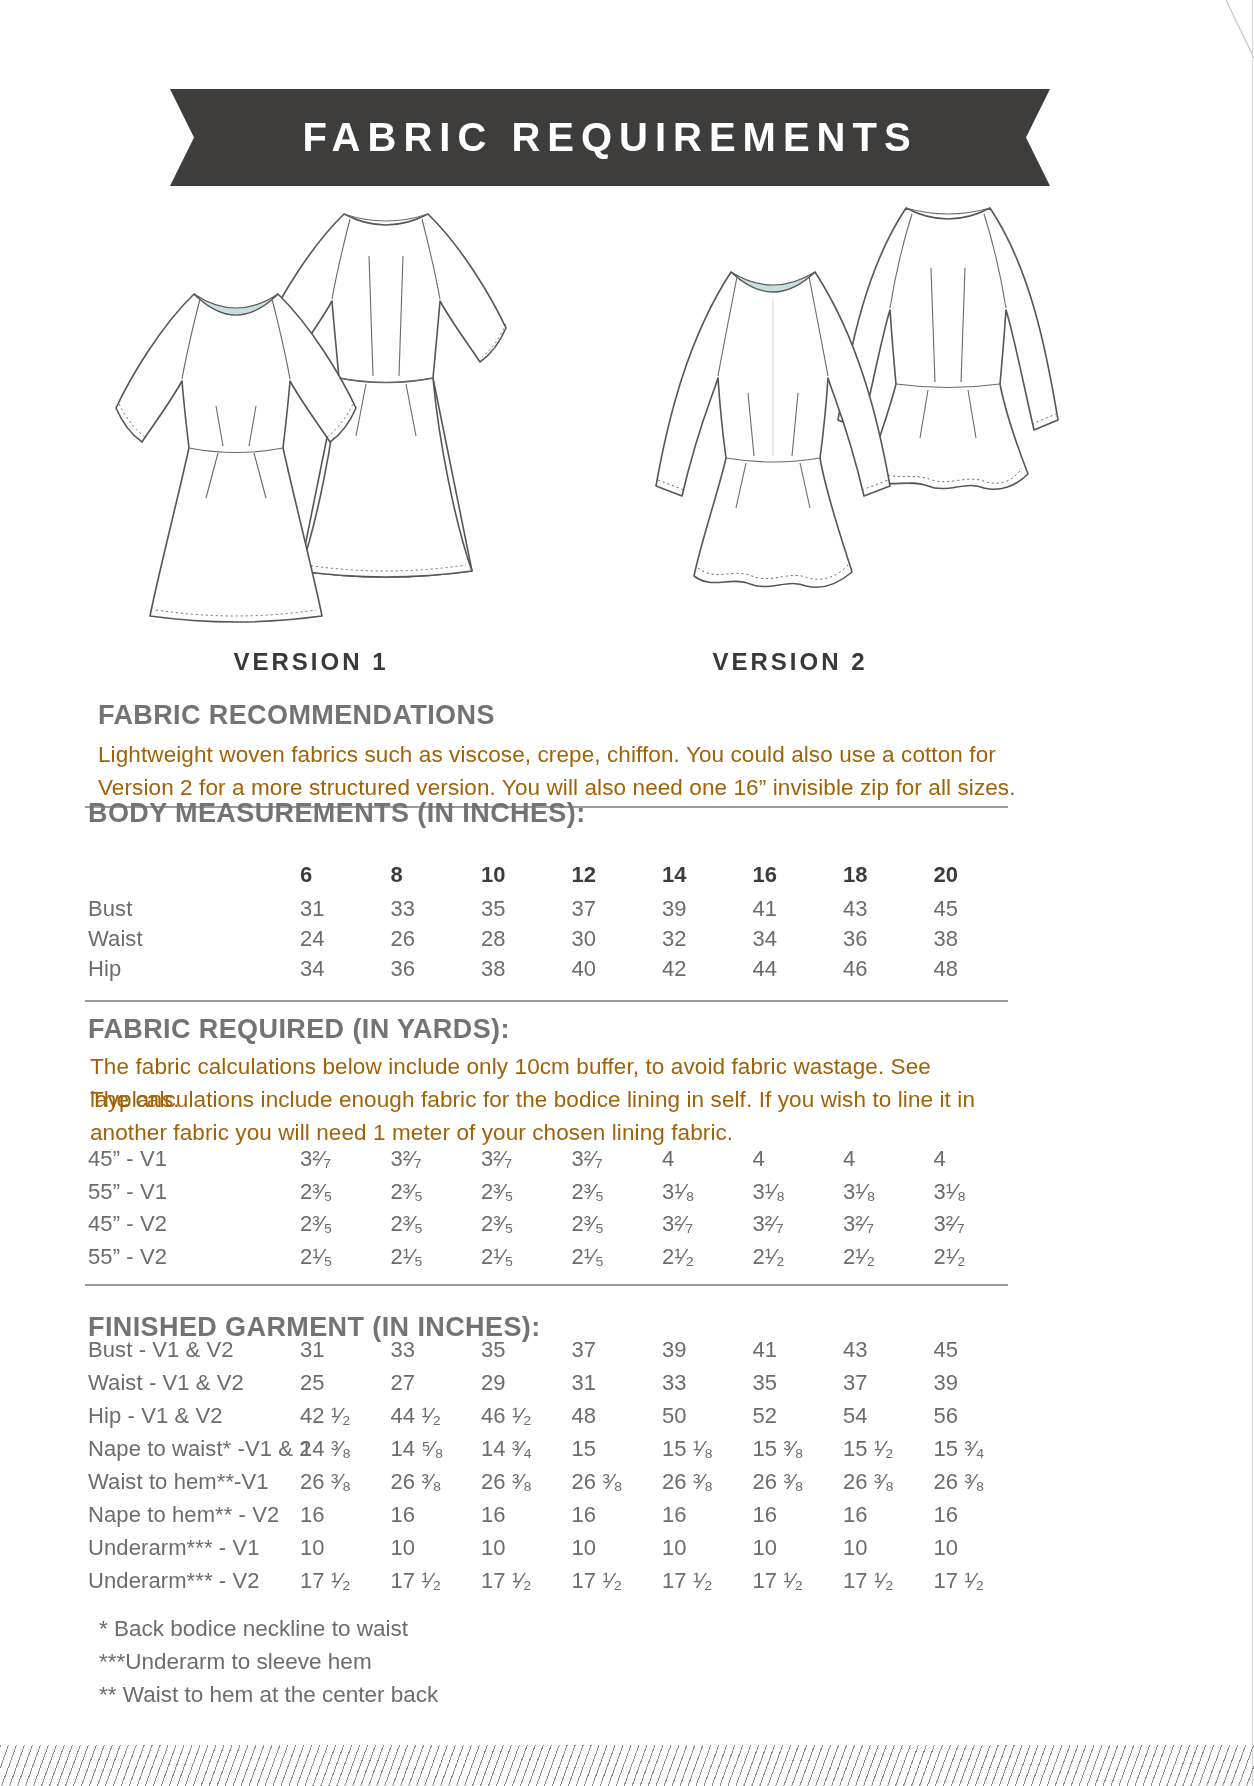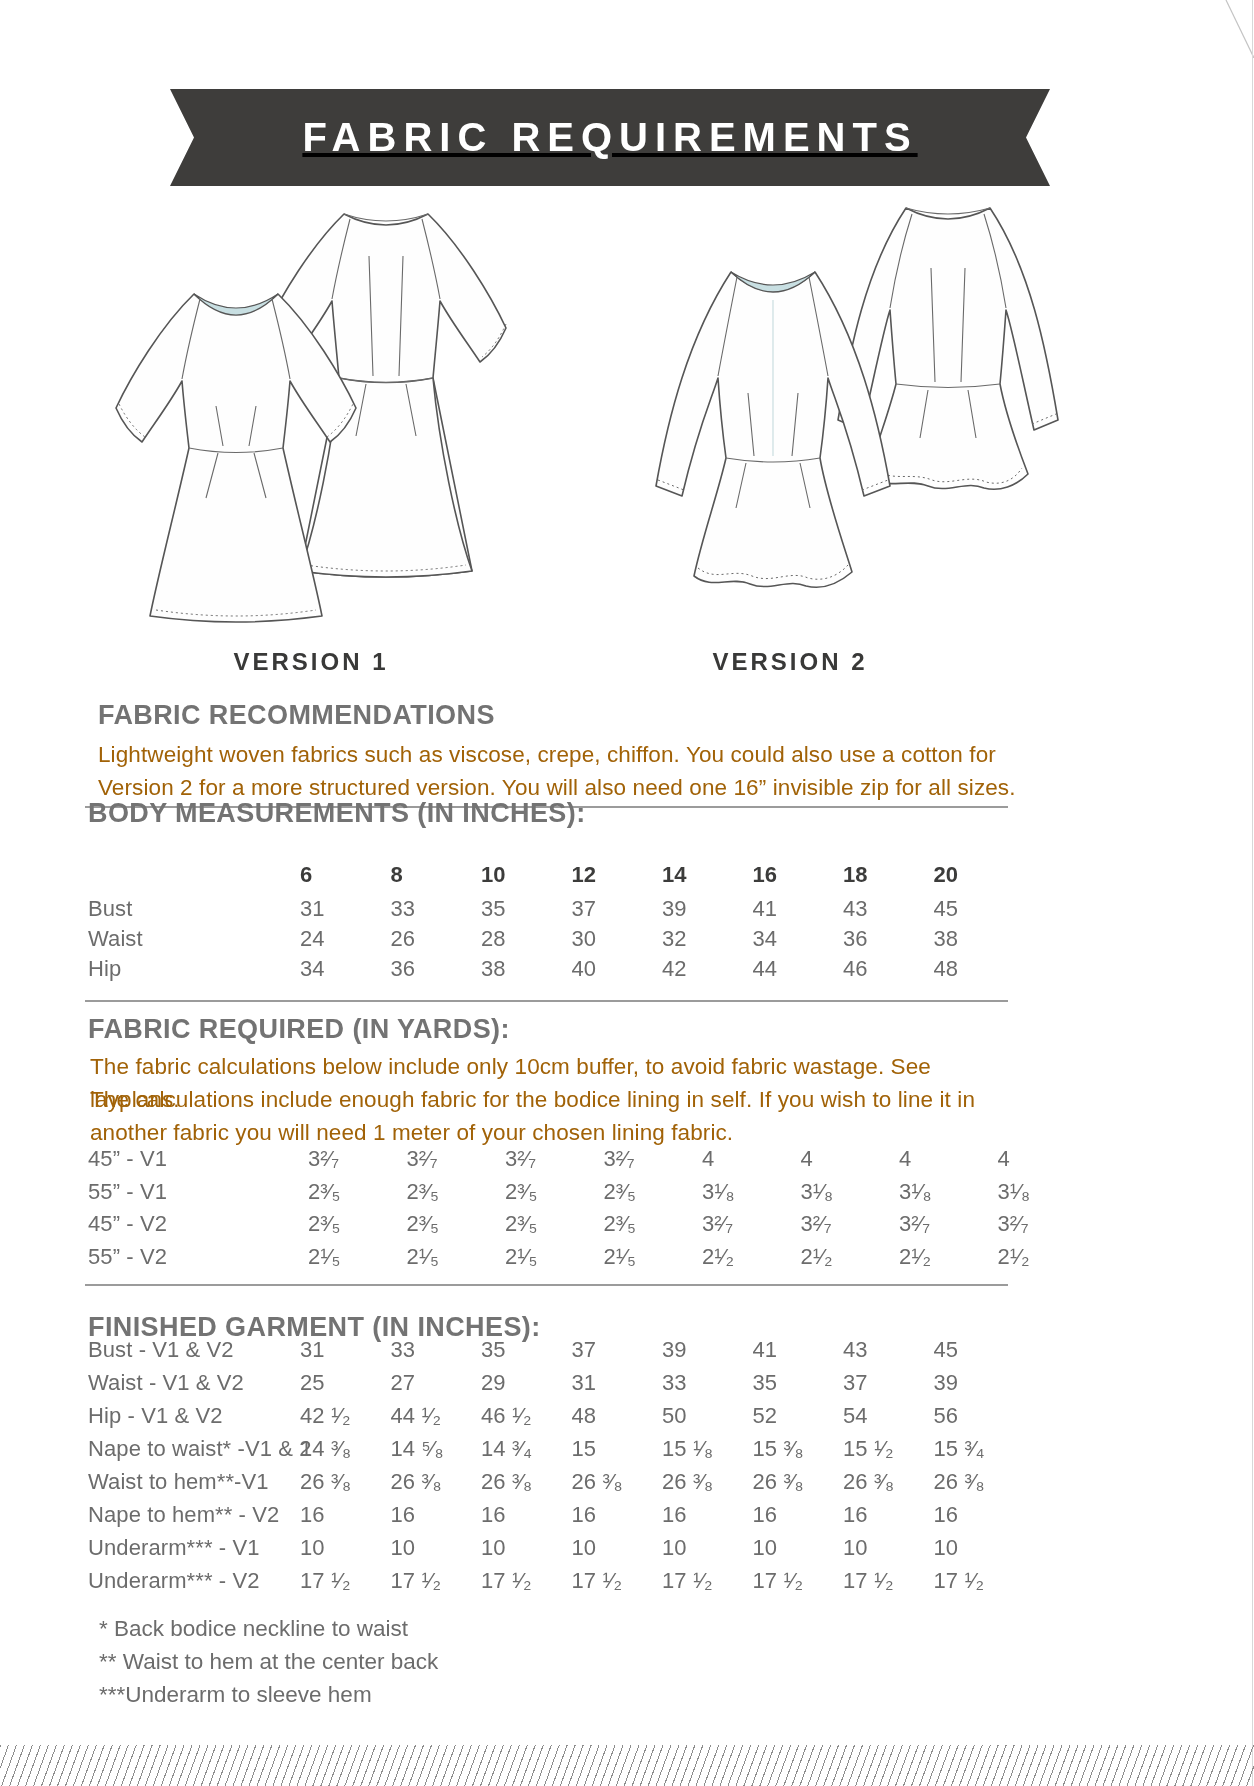--- a/index.html
+++ b/index.html
@@ -5,21 +5,21 @@
   html,body{margin:0;padding:0;background:#ffffff;}
   .page{
     position:relative;width:1254px;height:1786px;margin:0 auto;background:#ffffff;
     font-family:"Liberation Sans","DejaVu Sans",sans-serif;overflow:hidden;
   }
   
   .banner{
     position:absolute;left:170px;top:89px;width:880px;height:97px;
     background:#3e3d3b;
     clip-path:polygon(0 0,100% 0,calc(100% - 24px) 50%,100% 100%,0 100%,24px 50%);
-    display:flex;align-items:center;justify-content:center;text-decoration:underline;
+    display:flex;align-items:center;justify-content:center;
   }
   .banner-title{
     color:#ffffff;font-size:40px;font-weight:bold;letter-spacing:7px;white-space:nowrap;
   }
   
   .illus{position:absolute;}
   .illus svg{display:block;}
   .version-label{
     position:absolute;font-size:24px;font-weight:bold;letter-spacing:3px;color:#393938;
     white-space:nowrap;transform:translateX(-50%);
@@ -33,21 +33,21 @@
   }
   .rule{position:absolute;left:85px;width:923px;height:2px;background:#9b9b9b;}
   
   .mtable{position:absolute;left:88px;width:1000px;}
   .mrow{display:grid;grid-template-columns:212px repeat(8,90.5px);align-items:baseline;}
   .mlabel,.mcell{
     font-size:22px;color:#6c6c6c;white-space:nowrap;letter-spacing:.1px;
   }
   .hdr .mcell{font-weight:bold;color:#3c3c3b;font-size:22px;}
   .bm .mrow{height:30px;}
-  .fr .mrow{height:32.5px;gap:8px;}
+  .fr .mrow{height:32.5px;}
   .fg .mrow{height:33px;}
   .footnotes{position:absolute;left:99px;color:#6c6c6c;font-size:22.5px;line-height:33px;}
   
   .hatch{
     position:absolute;left:0;bottom:0;width:1254px;height:41px;
     background:repeating-linear-gradient(110deg,#8d8d8d 0,#8d8d8d 1px,transparent 1px,transparent 7.5px);
   }
   .edge-line{position:absolute;top:0;right:1px;width:1px;height:1786px;background:#d8d8d8;}
   .corner-mark{position:absolute;top:0;right:0;width:30px;height:58px;}
   .lineart{stroke:#565656;stroke-width:1.6;fill:#fefefe;stroke-linejoin:round;}
@@ -318,22 +318,22 @@
         <div class="mcell">17 ¹⁄₂</div>
         <div class="mcell">17 ¹⁄₂</div>
         <div class="mcell">17 ¹⁄₂</div>
         <div class="mcell">17 ¹⁄₂</div>
         <div class="mcell">17 ¹⁄₂</div>
       </div>
     </div>
 
   <div class="footnotes" style="top:1612px;">
     <div>* Back bodice neckline to waist</div>
+    <div>***Underarm to sleeve hem</div>
     <div>** Waist to hem at the center back</div>
-    <div>***Underarm to sleeve hem</div>
   </div>
 
   <svg class="corner-mark" viewBox="0 0 30 58">
     <line x1="2" y1="0" x2="30" y2="58" stroke="#c4c4c4" stroke-width="1.2"></line>
   </svg>
   <div class="edge-line"></div>
   <div class="hatch"></div>
 
 </div>
 

